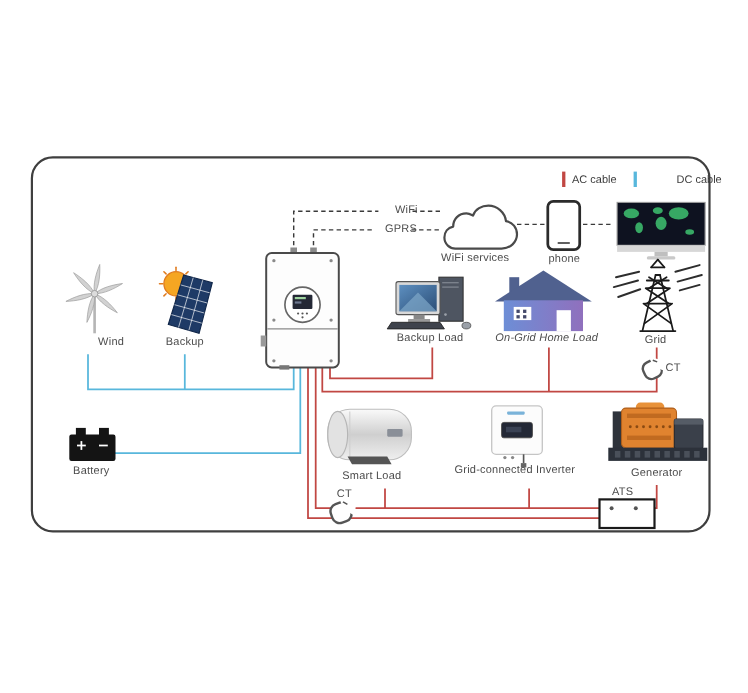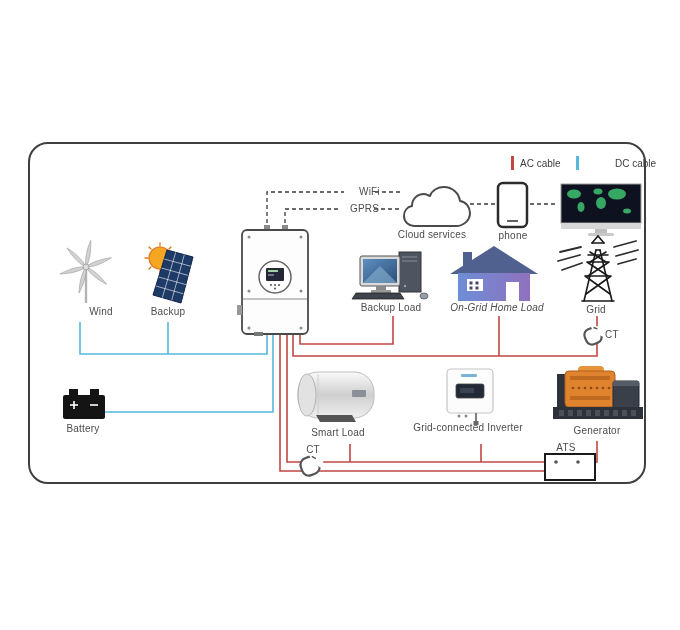--- a/index.html
+++ b/index.html
@@ -309,21 +309,21 @@
     <span class="bar bar-ac"></span>
     <span class="txt">AC cable</span>
   </div>
   <div class="legend" style="left:576px;gap:36px;">
     <span class="bar bar-dc"></span>
     <span class="txt">DC cable</span>
   </div>
 
   <div class="lbl lbl-left" style="left:347px;top:186px;margin-left:12px;">WiFi</div>
   <div class="lbl lbl-left" style="left:350px;top:203px;">GPRS</div>
-  <div class="lbl" style="left:432px;top:229px;">Cloud services</div>
+  <div class="lbl" style="left:432px;top:229px;">WiFi services</div>
   <div class="lbl" style="left:513px;top:230px;">phone</div>
 
   <div class="lbl" style="left:101px;top:306px;">Wind</div>
   <div class="lbl" style="left:168px;top:306px;">Backup</div>
   <div class="lbl" style="left:391px;top:302px;">Backup Load</div>
   <div class="lbl" style="left:497px;top:302px;font-style:italic;">On-Grid Home Load</div>
   <div class="lbl" style="left:596px;top:304px;">Grid</div>
   <div class="lbl" style="left:83px;top:423px;">Battery</div>
   <div class="lbl" style="left:338px;top:427px;text-align:right;">Smart Load</div>
   <div class="lbl" style="left:468px;top:422px;">Grid-connected Inverter</div>

